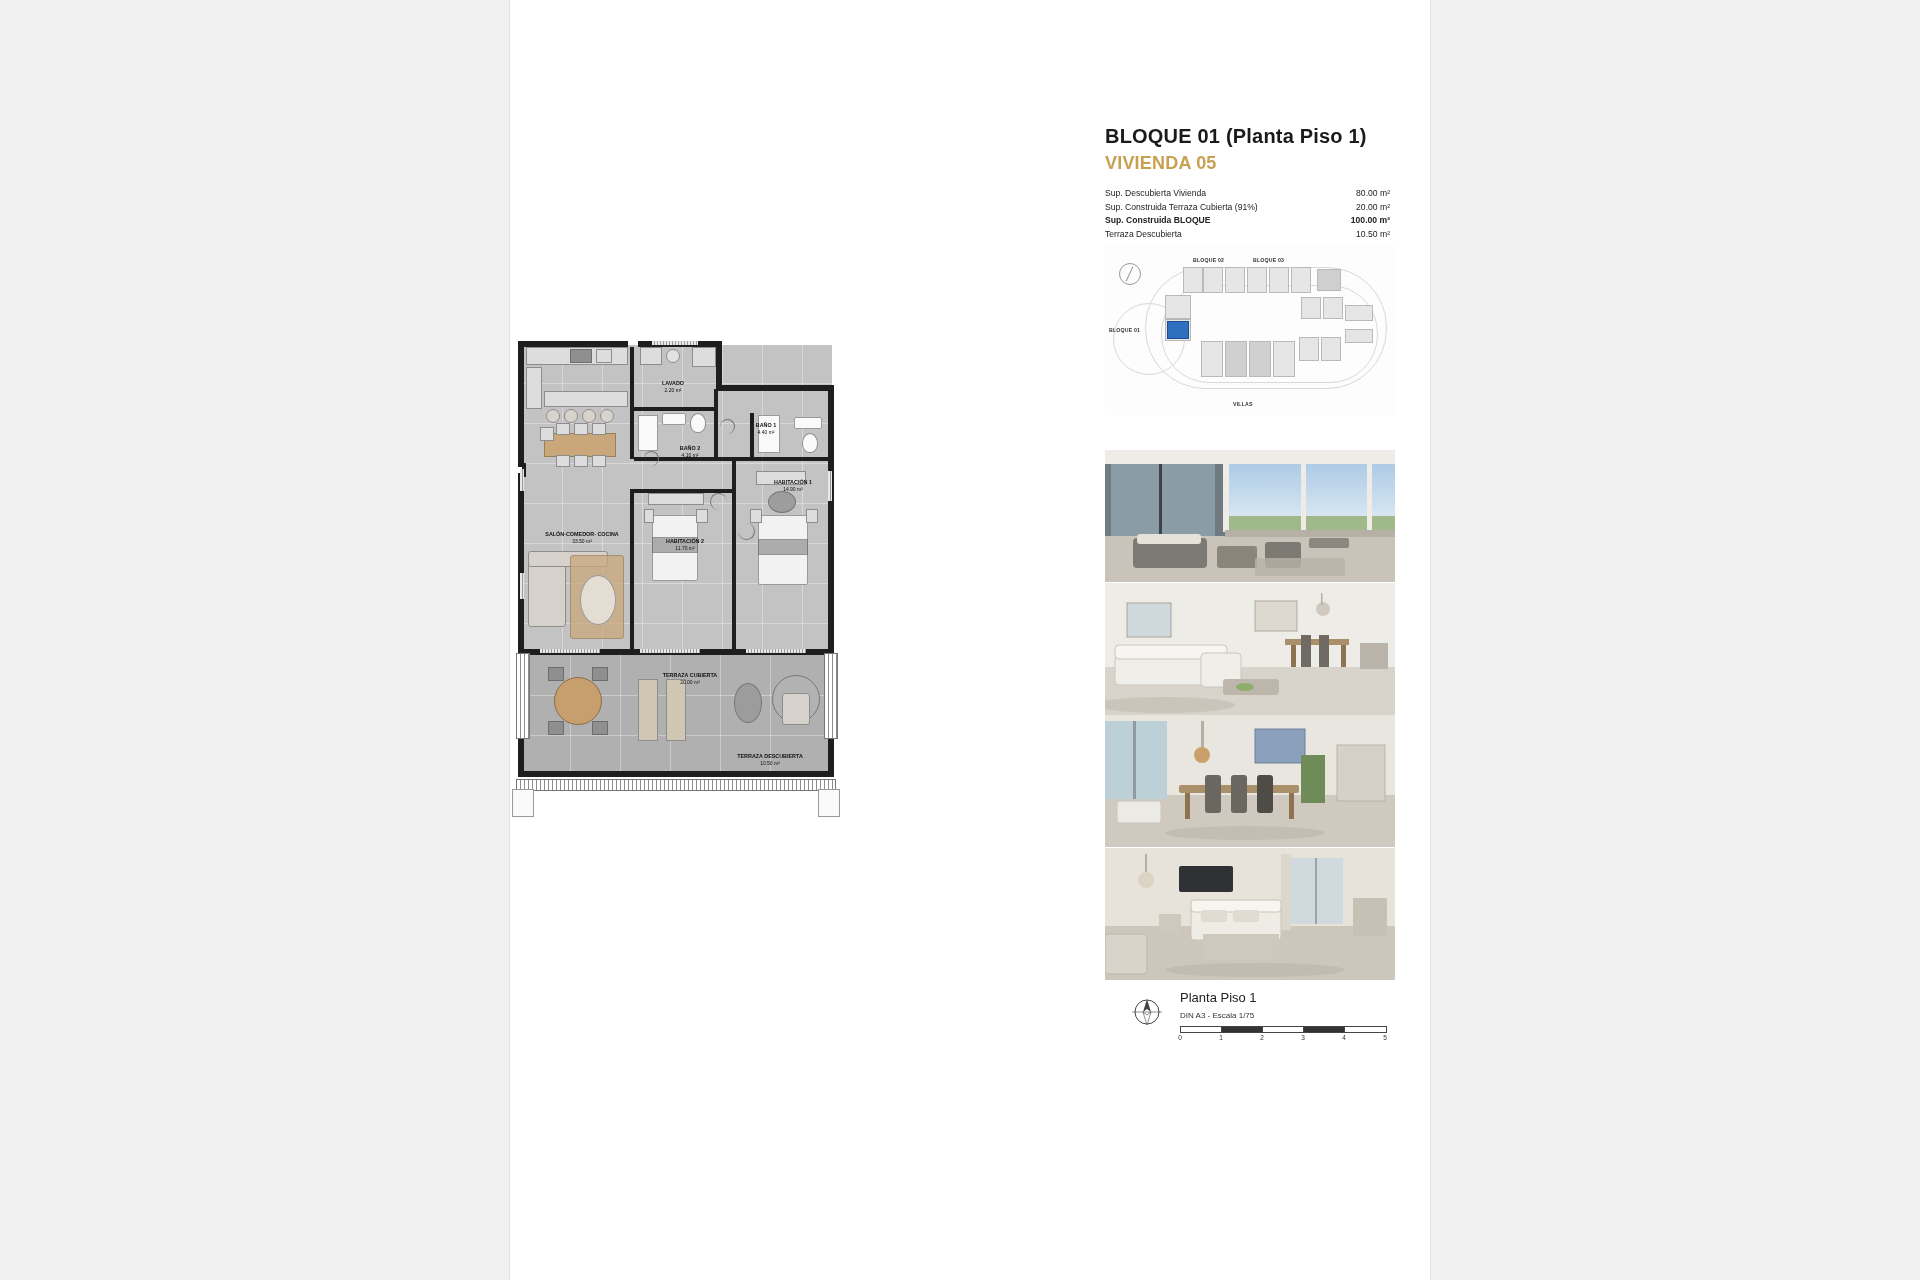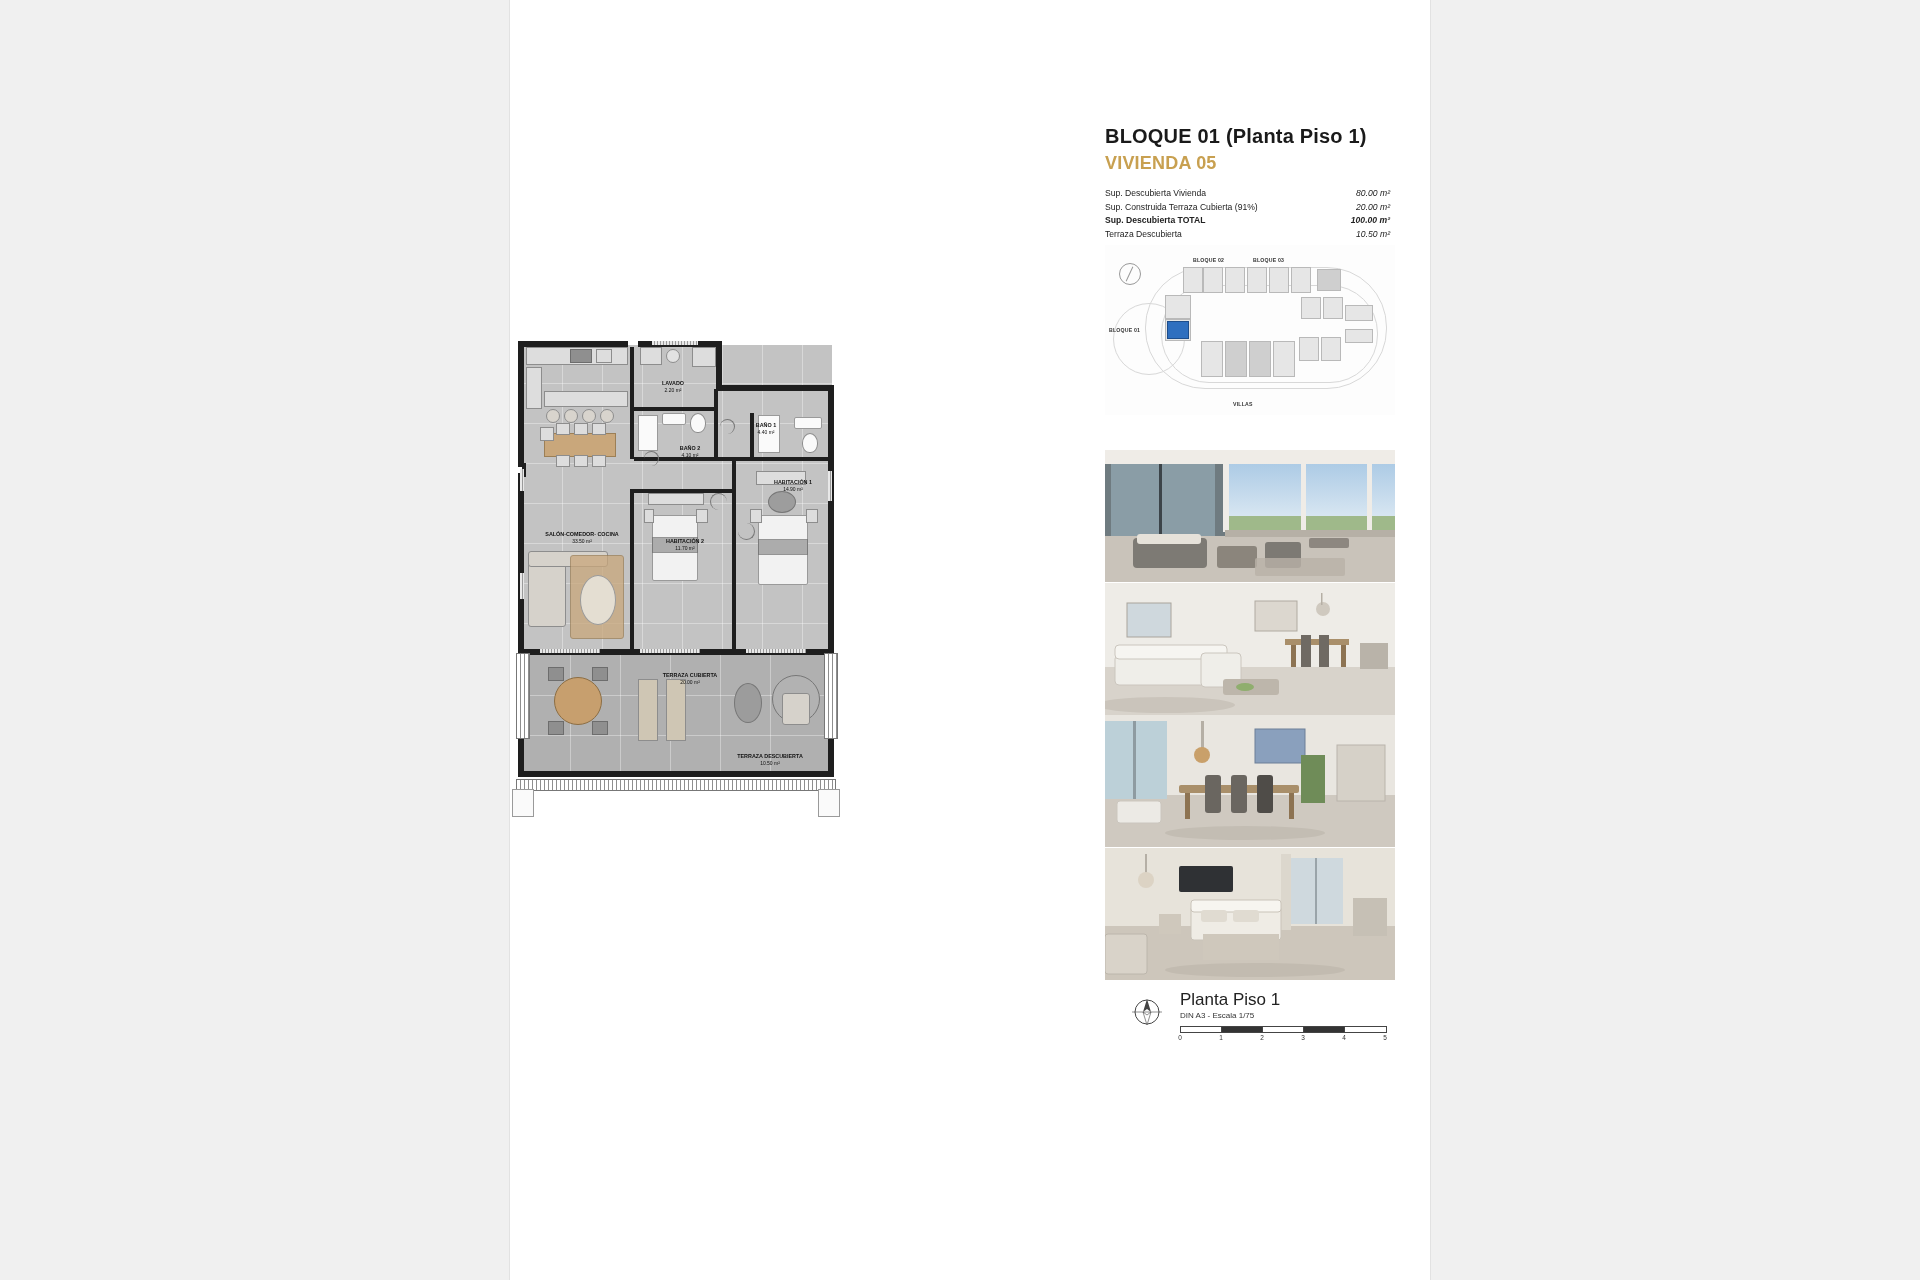--- a/index.html
+++ b/index.html
@@ -8,42 +8,42 @@
   .sheet{position:absolute;left:0;top:5px;width:920px;height:1275px;background:#fff;}
 
   
   .right{position:absolute;left:595px;top:120px;width:295px;}
   .title-main{font-size:20px;font-weight:bold;color:#1a1a1a;letter-spacing:.2px;white-space:nowrap;}
   .title-sub{font-size:18px;font-weight:bold;color:#c8a050;margin-top:5px;letter-spacing:.2px;}
   .areas{margin-top:13px;width:285px;}
   .area-row{display:flex;justify-content:space-between;font-size:8.6px;color:#222;line-height:13.5px;}
   .area-row.bold{font-weight:bold;}
   .area-label{white-space:nowrap;}
-  .area-val{white-space:nowrap;text-align:right;font-style:italic;}
+  .area-val{white-space:nowrap;text-align:right;}
 
   
   .siteplan{position:absolute;left:595px;top:240px;width:290px;height:170px;background:#fdfdfd;overflow:hidden;}
   .sp-road{position:absolute;border:1px solid #d8d8d8;border-radius:40px;}
   .sp-block{position:absolute;background:#e6e6e6;border:1px solid #b9b9b9;}
   .sp-block.dark{background:#cfcfcf;}
   .sp-hl{position:absolute;background:#2f6fbf;border:1px solid #1e4e8c;}
   .sp-lbl{position:absolute;font-size:5.2px;font-weight:bold;color:#333;letter-spacing:.2px;white-space:nowrap;}
   .compass{position:absolute;width:20px;height:20px;border:1px solid #999;border-radius:50%;}
   .compass:after{content:"";position:absolute;left:9px;top:2px;width:1px;height:16px;background:#999;transform:rotate(25deg);}
 
   
   .render{position:absolute;left:595px;width:290px;height:132px;overflow:hidden;background:#cfcfcf;}
   .r1{top:445px;}
   .r2{top:578px;}
   .r3{top:710px;}
   .r4{top:843px;}
 
   
   .footer{position:absolute;left:595px;top:985px;width:295px;}
-  .foot-title{position:absolute;left:75px;top:0;font-size:17px;color:#222;}
+  .foot-title{position:absolute;left:75px;top:0;font-size:13px;color:#222;}
   .foot-sub{position:absolute;left:75px;top:21px;font-size:8px;color:#333;}
   .foot-compass{position:absolute;left:25px;top:5px;width:34px;height:34px;}
   .scalebar{position:absolute;left:75px;top:36px;width:205px;height:10px;}
   .scale-seg{position:absolute;top:0;height:5px;border:.6px solid #444;}
   .scale-num{position:absolute;top:8px;font-size:6.5px;color:#333;transform:translateX(-50%);}
 
   
   .plan{position:absolute;left:0;top:318px;width:470px;height:520px;}
   .wall{position:absolute;background:#1e1e1e;}
   .room{position:absolute;background:#b7b7b7;}
@@ -77,21 +77,21 @@
     <div class="areas">
       <div class="area-row">
         <span class="area-label">Sup. Descubierta Vivienda</span>
         <span class="area-val">80.00 m²</span>
       </div>
       <div class="area-row">
         <span class="area-label">Sup. Construida Terraza Cubierta (91%)</span>
         <span class="area-val">20.00 m²</span>
       </div>
       <div class="area-row bold">
-        <span class="area-label">Sup. Descubierta TOTAL</span>
+        <span class="area-label">Sup. Construida BLOQUE</span>
         <span class="area-val">100.00 m²</span>
       </div>
       <div class="area-row">
         <span class="area-label">Terraza Descubierta</span>
         <span class="area-val">10.50 m²</span>
       </div>
     </div>
   </div>
 
   <div class="siteplan">

